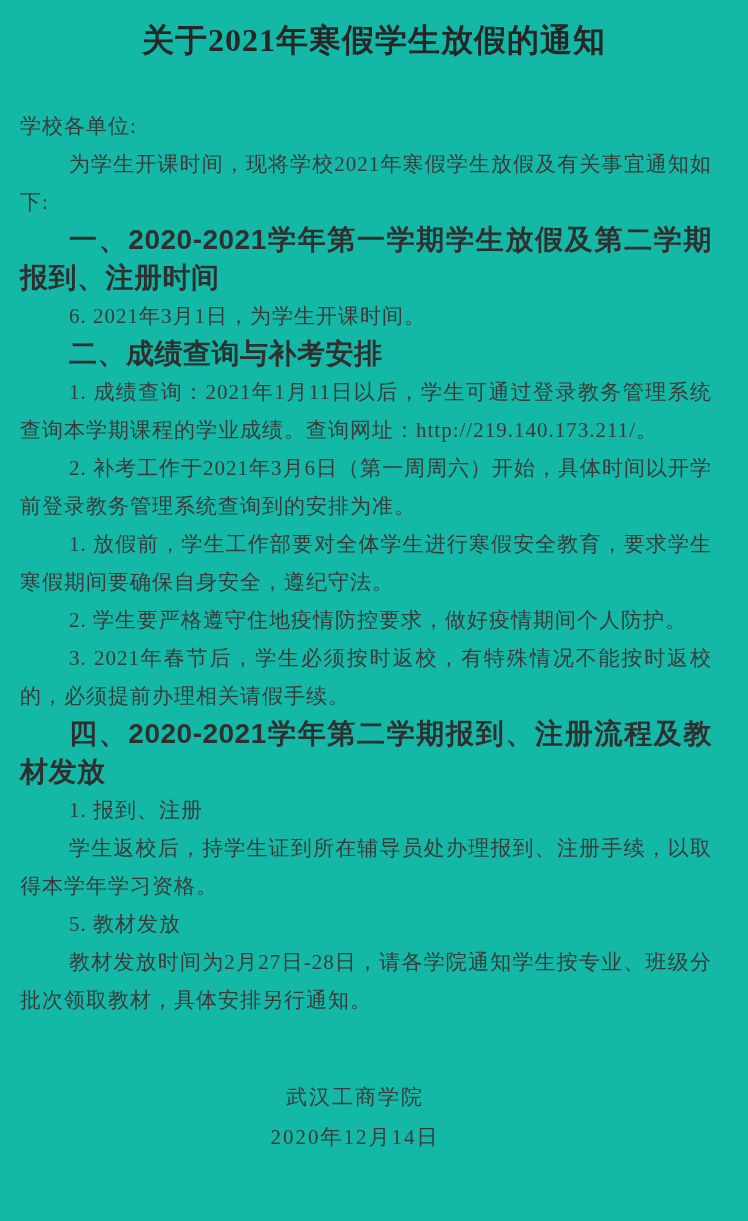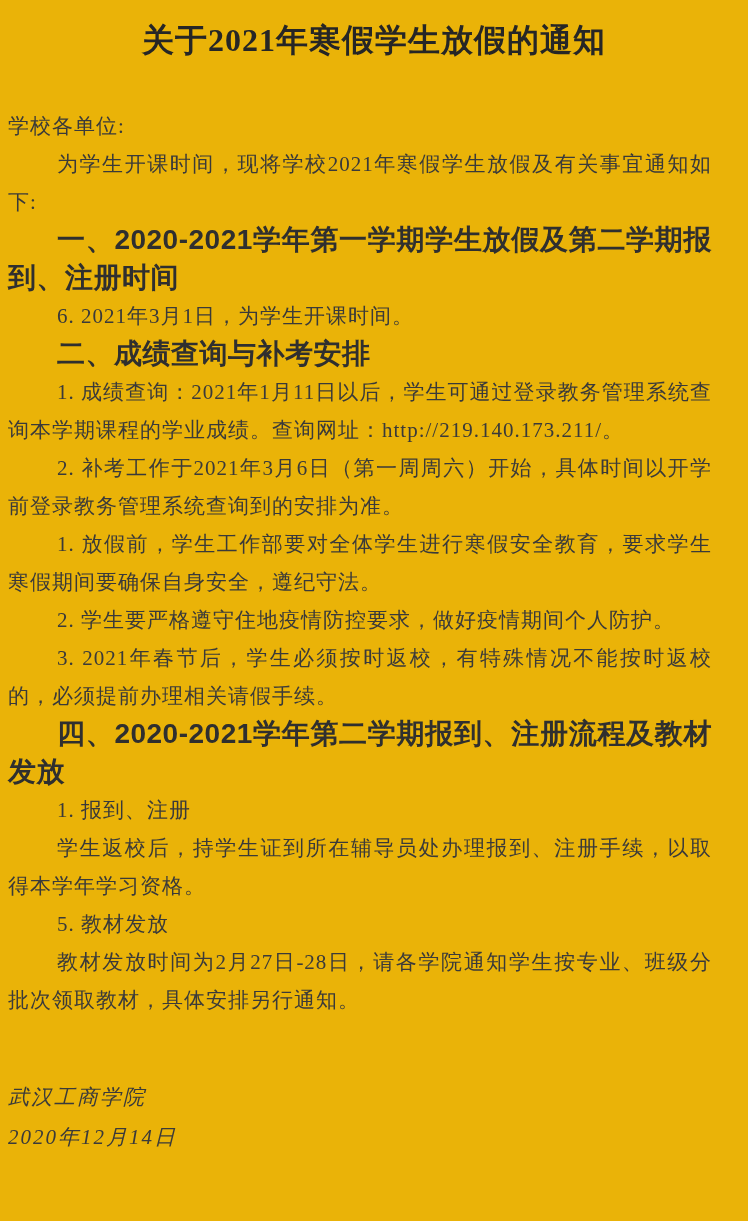--- a/index.html
+++ b/index.html
@@ -1,20 +1,20 @@
 <!DOCTYPE html>
 <html><head>
 <meta charset="utf-8">
 <style>
   html, body { margin: 0; padding: 0; background: #ffffff; }
   .page {
     position: relative;
     width: 748px;
     height: 1221px;
-    background: #eab308;
+    background: #14b8a6;
     overflow: hidden;
     color: #3a3a3a;
     font-family: "Liberation Serif", "DejaVu Serif", serif;
   }
   .doc-title {
     margin: 0;
     padding-top: 21px;
     text-align: center;
     font-size: 32px;
     line-height: 38px;
@@ -23,39 +23,39 @@
     color: #262626;
     font-family: "Liberation Serif", "DejaVu Serif", serif;
   }
   .content {
     margin-top: 48px;
     padding: 0 36px 0 8px;
     font-size: 21px;
     line-height: 38px;
     letter-spacing: 1px;
     text-align: justify;
+    margin-left: 12px;
   }
   .content p { margin: 0; }
   p.indent { text-indent: 49px; }
   h2.section-heading {
     margin: 0;
     font-size: 28px;
     line-height: 38px;
     font-weight: 700;
     text-indent: 49px;
     letter-spacing: 0.5px;
     color: #2f2f2f;
     font-family: "Liberation Sans", "DejaVu Sans", sans-serif;
   }
   .signature {
     margin-top: 58px;
     padding-right: 22px;
-    text-align: left;
+    text-align: center;
     line-height: 40px;
-    font-style: italic;
   }
   .signature p { margin: 0; letter-spacing: 2px; }
 </style>
 </head>
 <body>
 
 <div class="page">
   <h1 class="doc-title">关于2021年寒假学生放假的通知</h1>
 
   <div class="content">

